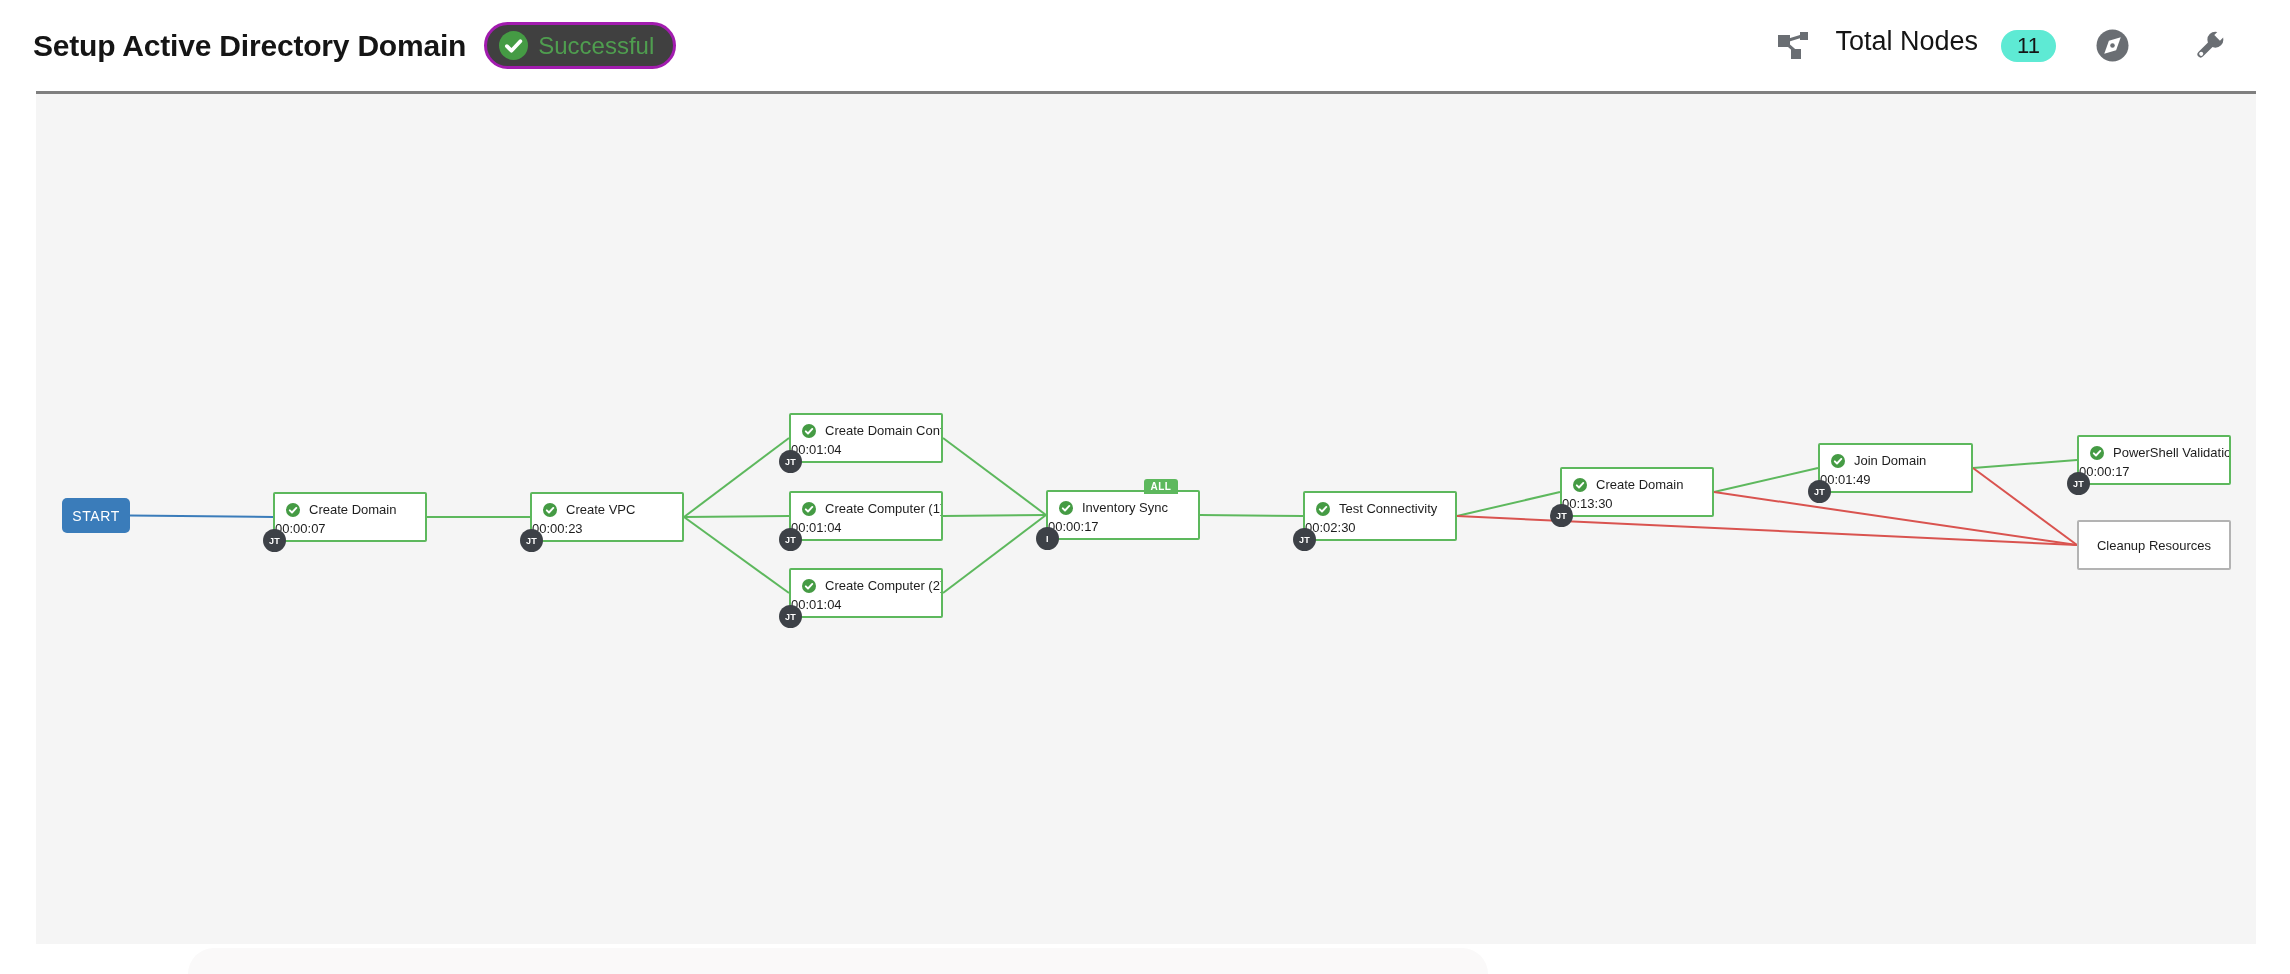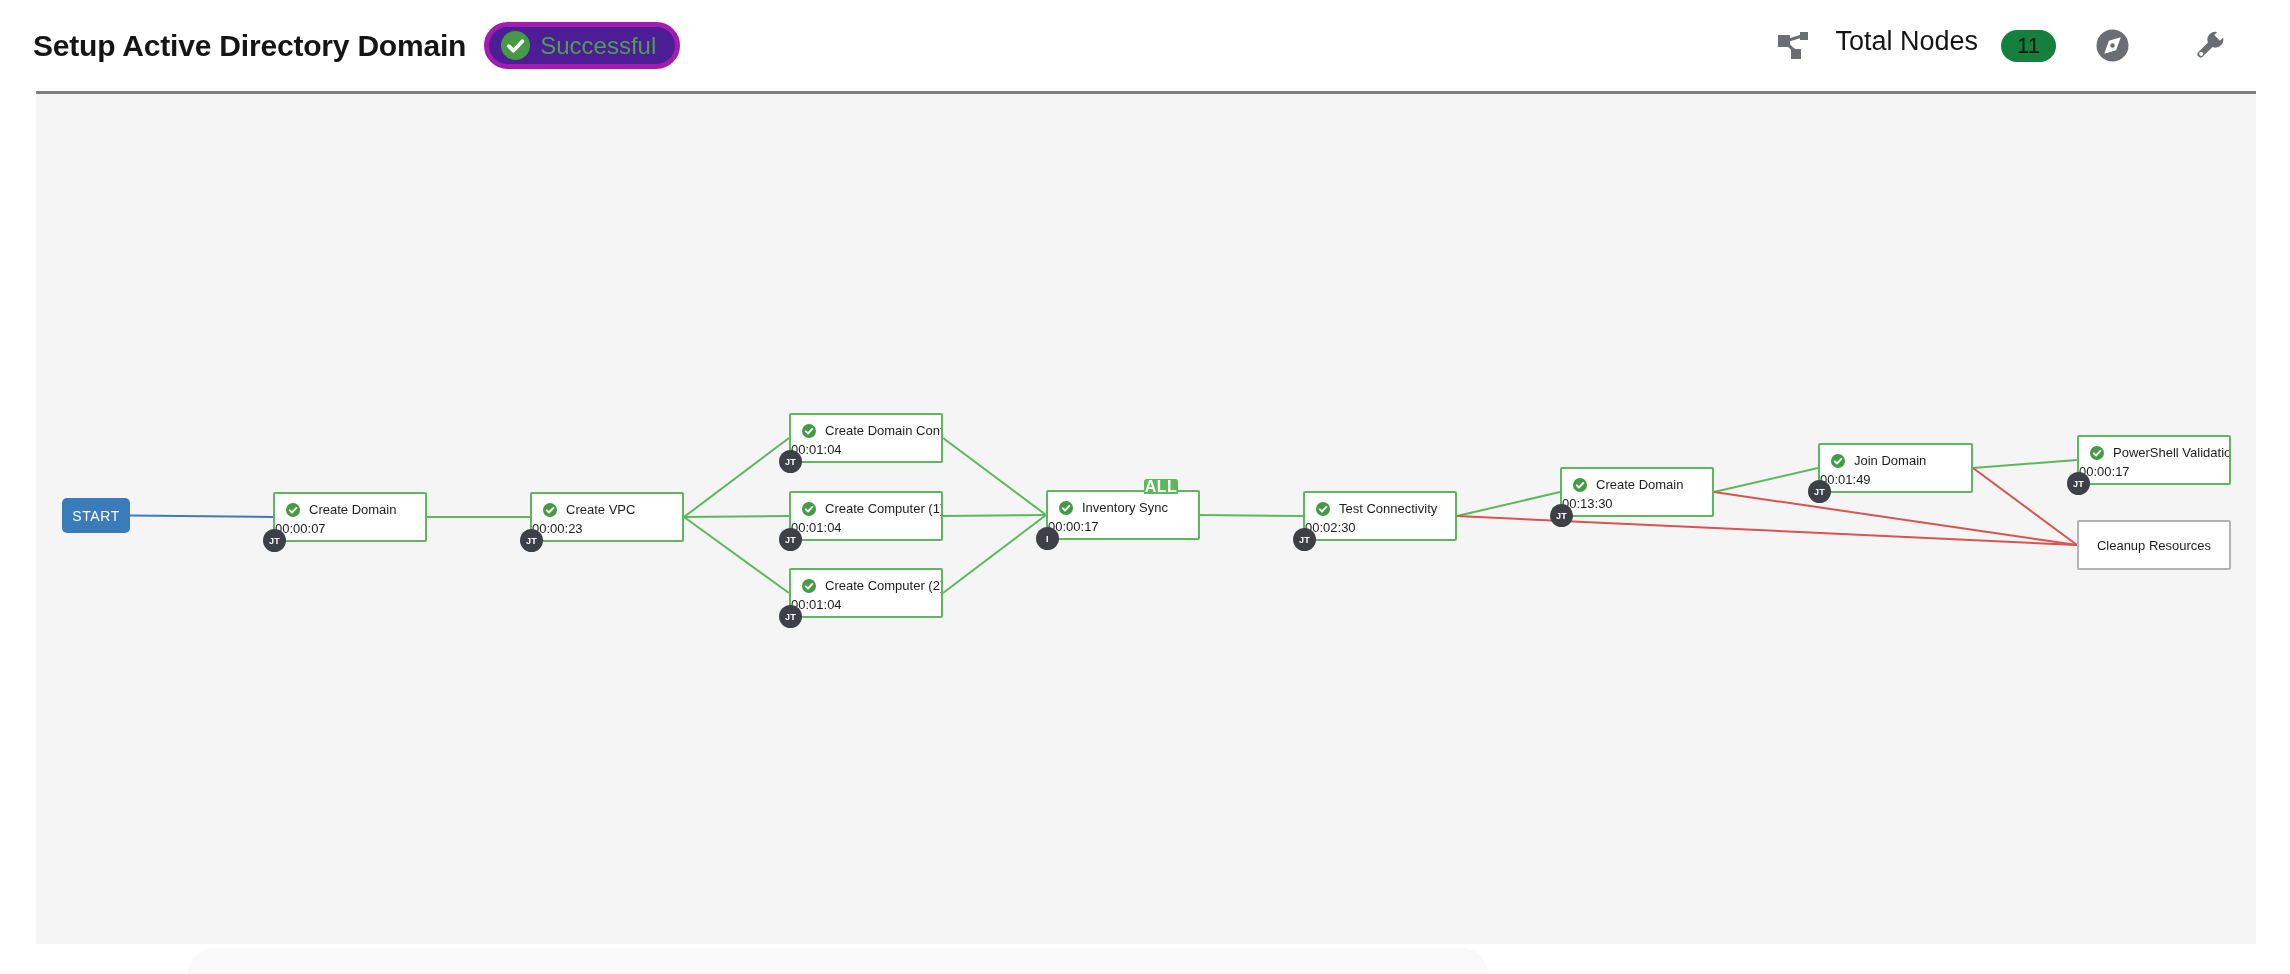--- a/index.html
+++ b/index.html
@@ -9,25 +9,25 @@
   *{box-sizing:border-box;}
   html,body{margin:0;padding:0;}
   body{width:2290px;height:974px;position:relative;background:#fff;overflow:hidden;
        font-family:"Liberation Sans",sans-serif;color:var(--text);}
 
   
   .header{position:absolute;left:0;top:0;width:2290px;height:91px;background:#fff;}
   .header-left{position:absolute;left:33px;top:0;height:91px;display:flex;align-items:center;gap:18px;}
   .page-title{font-size:30px;font-weight:700;letter-spacing:-0.2px;color:var(--text);white-space:nowrap;}
   .status-pill{display:flex;align-items:center;gap:10px;height:47px;padding:0 19px 0 12px;
-       border:5px solid #a21caf;border-radius:24px;background:#4c1d95;}
+       border:3px solid #a21caf;border-radius:24px;background:#404040;}
   .status-pill .status-text{font-size:24px;color:#4f9e4f;}
   .header-right{position:absolute;right:63px;top:0;height:91px;display:flex;align-items:center;}
   .total-nodes-label{font-size:27px;color:var(--text);margin:0 23px 8px 25px;white-space:nowrap;}
-  .count-pill{min-width:55px;height:32px;border-radius:16px;background:#15803d;display:flex;
+  .count-pill{min-width:55px;height:32px;border-radius:16px;background:#5eead4;display:flex;
        align-items:center;justify-content:center;font-size:22px;color:var(--text);padding:0 14px;}
   .icon-btn{border:none;background:none;padding:0;cursor:pointer;display:flex;align-items:center;}
   .compass-btn{margin-left:40px;}
   .wrench-btn{margin-left:62px;}
 
   
   .workspace{position:absolute;left:36px;top:91px;width:2220px;height:853px;background:#f5f5f5;
        border-top:3px solid #7f7f7f;}
   .workspace svg.edges{position:absolute;left:0;top:0;}
 
@@ -35,21 +35,21 @@
        align-items:center;justify-content:center;font-size:14px;letter-spacing:0.6px;cursor:pointer;}
   .wf-node{position:absolute;background:#fff;border:2px solid var(--green);border-radius:2px;
        font-size:13px;color:#1d1d1d;cursor:pointer;}
   .wf-node.plain{border-color:var(--gray-border);display:flex;align-items:center;justify-content:center;}
   .wf-title-row{display:flex;align-items:center;gap:9px;padding:8px 6px 0 11px;white-space:nowrap;overflow:hidden;}
   .wf-time{text-align:left;margin-top:4px;color:#1d1d1d;}
   .wf-badge{position:absolute;left:-12px;bottom:-12px;width:23px;height:23px;border-radius:50%;
        background:var(--badge);color:#fff;font-size:9px;font-weight:700;display:flex;align-items:center;
        justify-content:center;letter-spacing:.3px;}
   .wf-all{position:absolute;top:-13px;left:96px;width:34px;height:15px;background:var(--green);
-       color:#fff;font-size:16px;font-weight:700;border-radius:3px 3px 0 0;display:flex;
+       color:#fff;font-size:10px;font-weight:700;border-radius:3px 3px 0 0;display:flex;
        align-items:center;justify-content:center;letter-spacing:.5px;}
 
   .canvas-artifact{position:absolute;left:188px;top:948px;width:1300px;height:26px;background:#faf9f9;
        border-radius:110px 110px 0 0;}
 </style>
 </head>
 <body>
 
 <div class="header">
   <div class="header-left">

